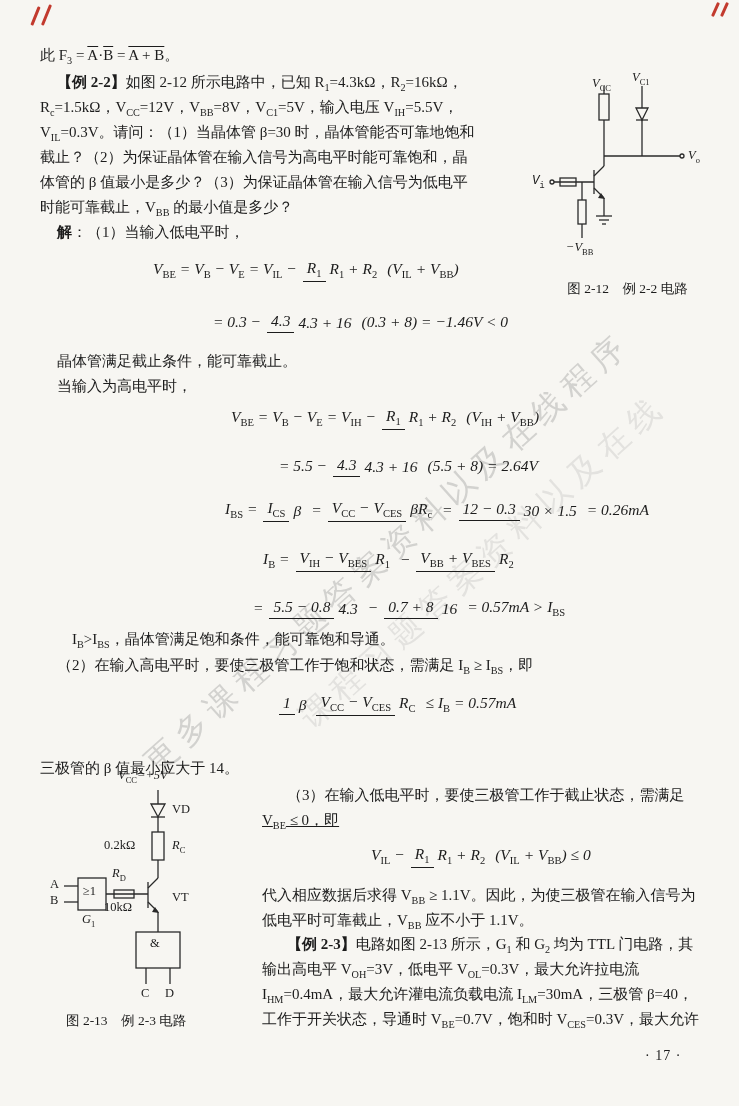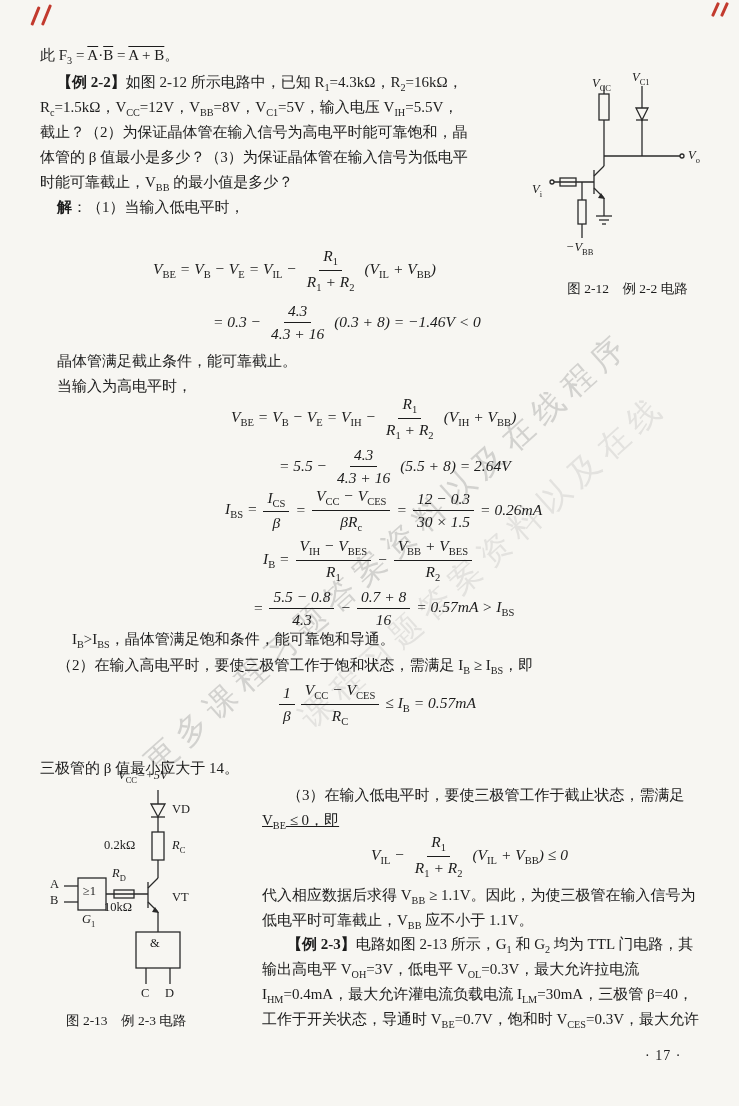--- a/index.html
+++ b/index.html
@@ -12,21 +12,21 @@
   .abs { position:absolute; white-space:nowrap; }
   .para { position:absolute; }
   .pline { height:25px; line-height:25px; white-space:nowrap; }
   .ind { padding-left:17px; }
   .ind2 { padding-left:25px; }
   .formula {
     position:absolute; display:flex; align-items:center; height:48px;
     font-style:italic; font-size:15.5px; white-space:nowrap;
   }
   .formula > span { margin:0 3px; }
-  .frac { display:inline-flex; flex-direction:column; align-items:center; line-height:1.25; margin:0 4px; }
+  .frac { display:inline-flex; flex-direction:row; align-items:center; line-height:1.25; margin:0 4px; }
   .fnum { padding:0 4px 1px; border-bottom:1.3px solid #1c1c1c; text-align:center; }
   .fden { padding:1px 4px 0; text-align:right; }
   sub { font-size:0.68em; font-style:normal; }
   .ov { text-decoration:overline; }
   b { font-weight:bold; }
   .caption { position:absolute; font-size:13.5px; white-space:nowrap; }
   .figlabel { position:absolute; font-size:12.5px; font-style:italic; white-space:nowrap; }
   .figlabel.roman { font-style:normal; }
   .wm {
     position:absolute; white-space:nowrap; pointer-events:none;
@@ -48,20 +48,21 @@
   <div class="redmark" style="left:723px;top:2px;width:3px;height:15px;transform:rotate(24deg);"></div>
 
   <div class="wm" style="left:150px;top:745px;">更多课程习题答案资料以及在线程序</div>
   <div class="wm" style="left:305px;top:700px;opacity:.55;">课程习题答案资料以及在线</div>
 
   <div class="abs" style="left:40px;top:46px;">此 F<sub>3</sub> = <span class="ov">A</span>·<span class="ov">B</span> = <span class="ov">A + B</span>。</div>
 
   <div class="para" style="left:40px;top:70px;width:490px;">
     <div class="pline ind"><b>【例 2-2】</b>如图 2-12 所示电路中，已知 R<sub>1</sub>=4.3kΩ，R<sub>2</sub>=16kΩ，</div>
     <div class="pline">R<sub>c</sub>=1.5kΩ，V<sub>CC</sub>=12V，V<sub>BB</sub>=8V，V<sub>C1</sub>=5V，输入电压 V<sub>IH</sub>=5.5V，</div>
+    <div class="pline">V<sub>IL</sub>=0.3V。请问：（1）当晶体管 β=30 时，晶体管能否可靠地饱和</div>
     <div class="pline">截止？（2）为保证晶体管在输入信号为高电平时能可靠饱和，晶</div>
     <div class="pline">体管的 β 值最小是多少？（3）为保证晶体管在输入信号为低电平</div>
     <div class="pline">时能可靠截止，V<sub>BB</sub> 的最小值是多少？</div>
     <div class="pline ind"><b>解</b>：（1）当输入低电平时，</div>
   </div>
 
   <div class="formula" style="left:150px;top:246px;">
     <span>V<sub>BE</sub> = V<sub>B</sub> − V<sub>E</sub> = V<sub>IL</sub> −</span>
     <span class="frac">
       <span class="fnum">R<sub>1</sub></span>
@@ -214,21 +215,21 @@
       <line x1="24" y1="114" x2="64" y2="114"></line>
       <rect x="30" y="110" width="16" height="8"></rect>
 
       <line x1="52" y1="114" x2="52" y2="132"></line>
       <rect x="48" y="132" width="8" height="24"></rect>
       <line x1="52" y1="156" x2="52" y2="170"></line>
     </svg>
     <span class="figlabel" style="left:592px;top:76px;">V<sub>CC</sub></span>
     <span class="figlabel" style="left:632px;top:70px;">V<sub>C1</sub></span>
     <span class="figlabel" style="left:688px;top:148px;">V<sub>o</sub></span>
-    <span class="figlabel" style="left:532px;top:182px;">V<sub>i</sub></span>
+    <span class="figlabel" style="left:532px;top:174px;font-family:Liberation Mono, monospace;">V<sub>i</sub></span>
     <span class="figlabel" style="left:566px;top:240px;">−V<sub>BB</sub></span>
     <div class="caption" style="left:545px;top:280px;width:165px;text-align:center;">图 2-12　例 2-2 电路</div>
   </div>
 
   <div>
     <svg style="left:48px;top:782px;" width="210" height="225" viewBox="0 0 210 225" stroke="#2a2a2a" stroke-width="1.3" fill="none">
 
       <line x1="110" y1="8" x2="110" y2="22"></line>
       <polygon points="103,22 117,22 110,35"></polygon>
       <line x1="103" y1="35" x2="117" y2="35"></line>

